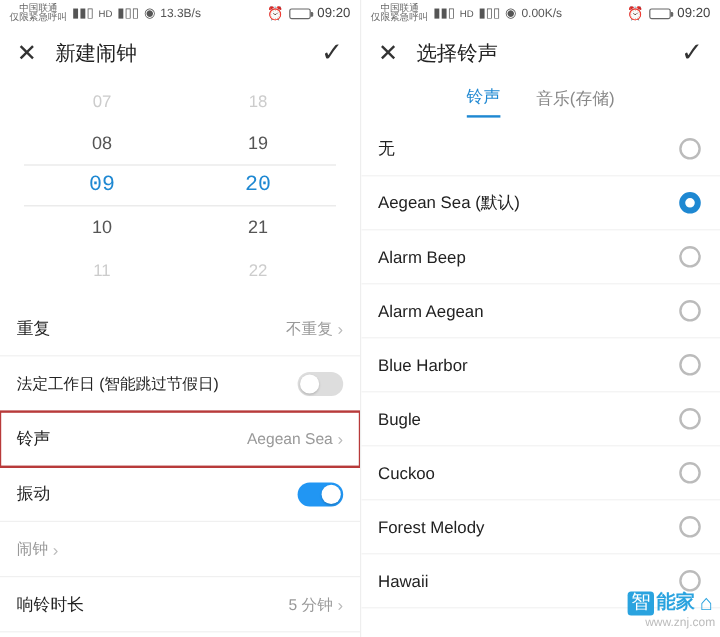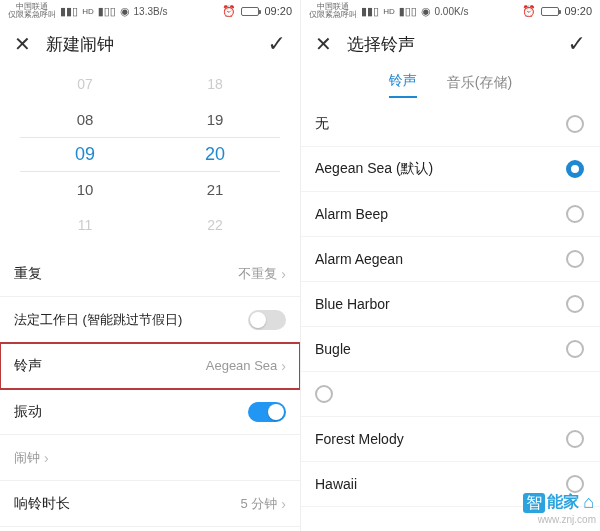--- a/index.html
+++ b/index.html
@@ -21,21 +21,21 @@
   .header { height: 44px; display:flex; align-items:center; padding: 0 14px; }
   .close-x { font-size: 20px; color:#333; width:22px; }
   .header-title { font-size: 17px; color:#222; margin-left: 10px; flex:1; }
   .check { font-size: 22px; color:#333; font-weight:300; }
 
   
   .time-picker { display:flex; height: 185px; padding: 0 20px 8px; }
   .col { flex:1; display:flex; flex-direction:column; justify-content:center; }
   .slot { height: 36px; display:flex; align-items:center; justify-content:center; font-size:15px; color:#555; width:100%; }
   .slot.faded { color:#ccc; font-size:14px; }
-  .slot.selected { color:#1e88d2; font-size:18px; font-weight:500; border-top:1px solid #e6e6e6; border-bottom:1px solid #e6e6e6; }
+  .slot.selected { color:#1e88d2; font-size:18px; font-weight:500; border-top:1px solid #e6e6e6; border-bottom:1px solid #e6e6e6;font-family:Liberation Mono, monospace; }
 
   
   .settings { flex:1; overflow:hidden; }
   .row { display:flex; align-items:center; height:46px; padding:0 14px; border-bottom:1px solid #f0f0f0; font-size:14px; color:#222; }
   .row .label { flex:1; }
   .row .value { color:#999; font-size:13px; margin-right:4px; }
   .chevron { color:#bbb; font-size:14px; }
   .row.highlighted { outline:2px solid #b83a3a; outline-offset:-1px; }
   .smallnote { font-size:11px; color:#888; }
 
@@ -200,20 +200,21 @@
       </div>
       <div class="ring-row">
         <span class="rname">Blue Harbor</span>
         <span class="radio"></span>
       </div>
       <div class="ring-row">
         <span class="rname">Bugle</span>
         <span class="radio"></span>
       </div>
       <div class="ring-row">
+        <span class="rname">Cuckoo</span>
         <span class="radio"></span>
       </div>
       <div class="ring-row">
         <span class="rname">Forest Melody</span>
         <span class="radio"></span>
       </div>
       <div class="ring-row">
         <span class="rname">Hawaii</span>
         <span class="radio"></span>
       </div>

